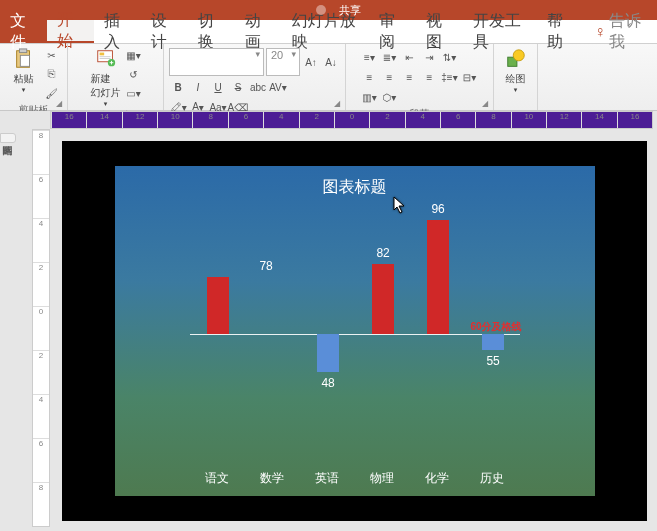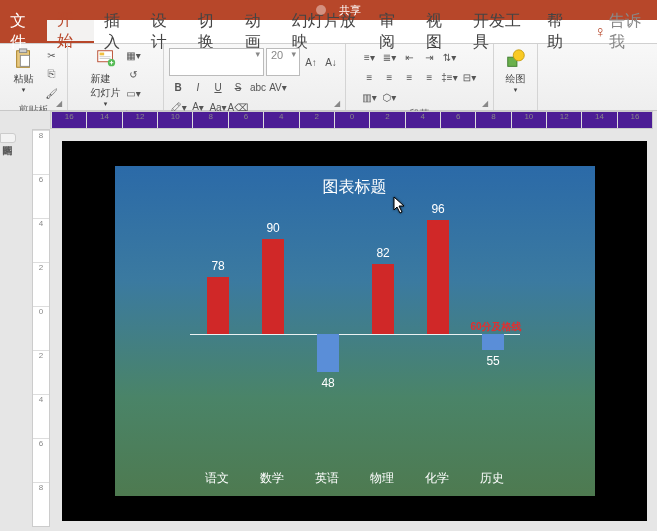--- a/index.html
+++ b/index.html
@@ -239,24 +239,21 @@
       <span style="flex: 1 1 0%; text-align: center; border-top: 1px solid rgb(221, 221, 221);">8</span>
     </div>
 
   <div class="slide-area">
     <div class="slide">
       <div class="chart">
         <div class="chart-title">图表标题</div>
         <div class="plot" id="plot">
           <div class="baseline" style="top:50%;"></div>
         <div class="bar bar-up" style="left: 5.33333%; height: 22.5%; background: rgb(208, 40, 40);">
-              <div class="val" style="top: -18px;">78</div>
-            </div>
-            <div class="bar bar-up" style="left: 22%; height: 37.5%; background: rgb(208, 40, 40);">
-              <div class="val" style="top: -18px;">90</div>
+              <div class="val" style="top: -18px; margin-left: 48px;">78</div>
             </div>
             <div class="bar bar-down" style="left: 38.6667%; height: 15%; background: rgb(90, 142, 216);">
               <div class="val" style="bottom: -18px;">48</div>
             </div>
             <div class="bar bar-up" style="left: 55.3333%; height: 27.5%; background: rgb(208, 40, 40);">
               <div class="val" style="top: -18px;">82</div>
             </div>
             <div class="bar bar-up" style="left: 72%; height: 45%; background: rgb(208, 40, 40);">
               <div class="val" style="top: -18px;">96</div>
             </div>

